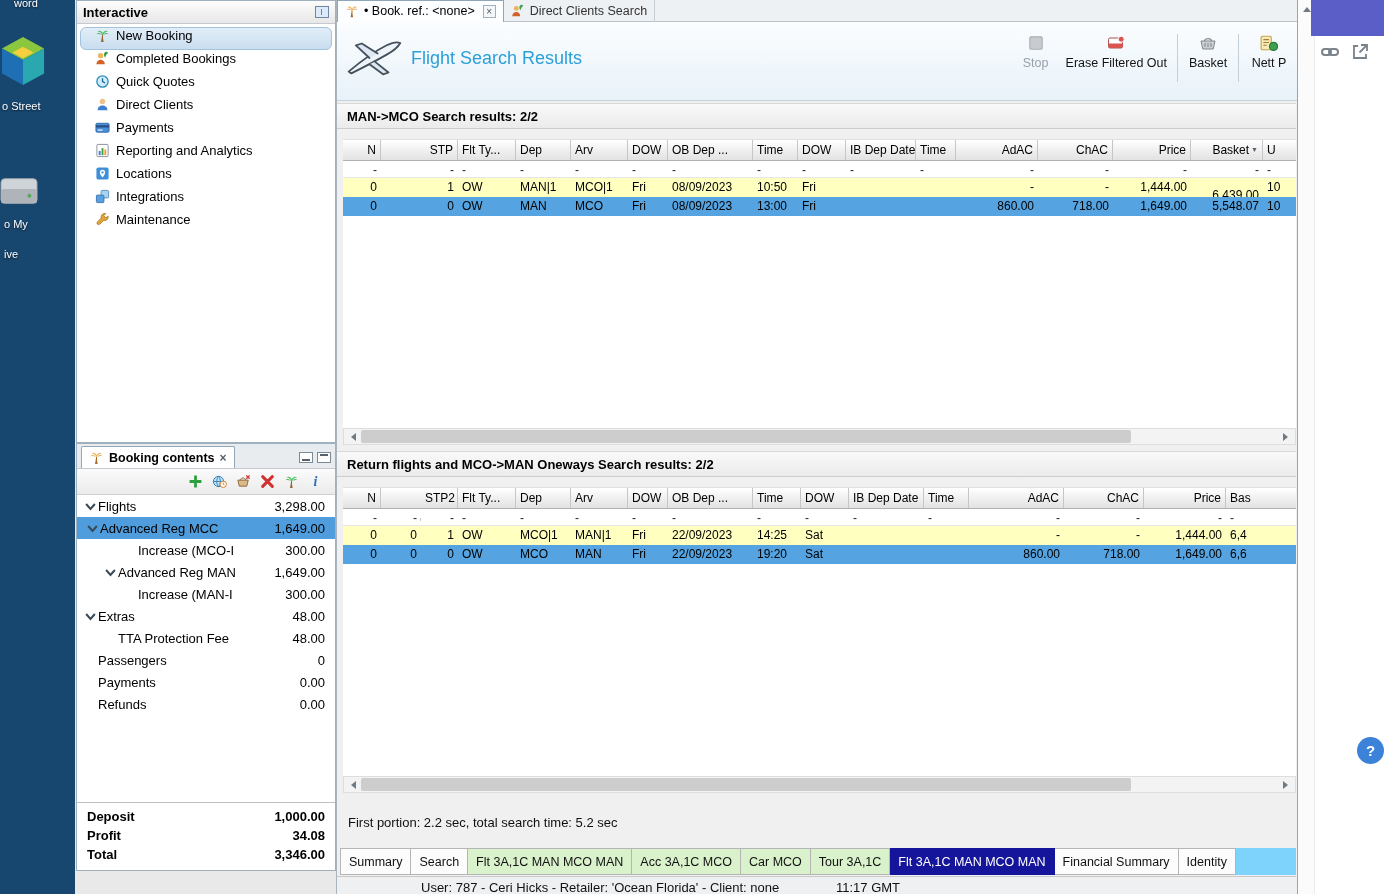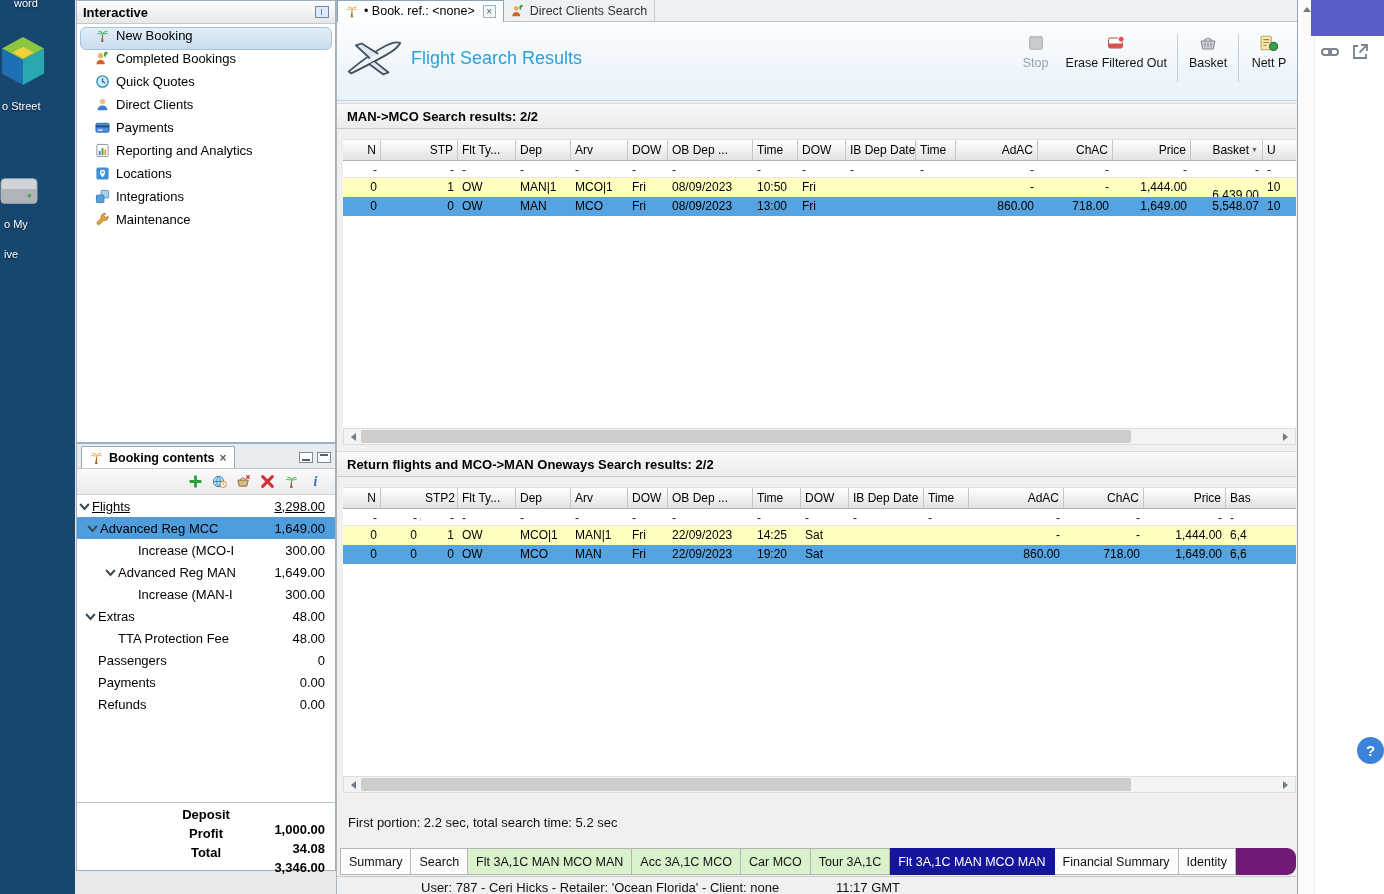--- a/index.html
+++ b/index.html
@@ -37,21 +37,21 @@
   .tbtn{display:inline-flex;cursor:default;}
   .bk-tree{background:#fff;}
   .bk-row{display:flex;align-items:center;height:22px;font-size:13px;padding-right:10px;white-space:nowrap;}
   .bk-row .chev{width:15px;display:inline-flex;flex:none;}
   .bk-row .chev.empty{width:15px;}
   .bk-row .lbl{overflow:hidden;text-overflow:clip;}
   .bk-row .val{margin-left:auto;padding-left:6px;}
   .bk-row.selected{background:#4f9ddc;}
   .bk-fill{flex:1;background:#fff;}
   .bk-summary{background:#fff;border-top:1px solid #c0c0c0;padding:4px 10px 6px 10px;}
-  .sum-row{display:flex;font-size:13px;font-weight:bold;height:19px;align-items:center;flex-direction:column;}
+  .sum-row{display:flex;font-size:13px;font-weight:bold;height:19px;align-items:center;}
   .sum-row .val{margin-left:auto;}
 
   
   .main-col{position:absolute;left:261px;top:0;right:0;height:100%;background:#f0f0f0;border-left:1px solid #aab4bc;}
   .doc-tabs{position:absolute;top:0;left:0;right:0;height:22px;background:#edf1f4;border-bottom:1px solid #b9c3cb;display:flex;align-items:center;}
   .doc-tab{display:flex;align-items:center;gap:5px;height:22px;padding:0 7px;font-size:12.5px;color:#333;border-right:1px solid #c6ced5;}
   .doc-tab.active{background:#fdfeff;border:1px solid #8fa6b8;border-bottom:none;color:#000;}
   .tab-close{display:inline-flex;align-items:center;justify-content:center;width:13px;height:13px;border:1px solid #9fb0bf;font-size:10px;color:#4a5863;background:#f4f8fb;margin-left:3px;}
 
   .results-header{position:absolute;top:22px;left:0;right:0;height:79px;background:linear-gradient(#fbfdff,#e8f2f9);border-bottom:1px solid #c6d3dc;}
@@ -85,21 +85,21 @@
   #hscroll1{top:428px;}
   #hscroll2{top:776px;}
   .hs-btn{width:17px;height:100%;display:flex;align-items:center;justify-content:center;flex:none;}
   .hs-btn.left::before{content:'';border:4px solid transparent;border-right:5px solid #6f7a84;margin-right:2px;}
   .hs-btn.right{margin-left:auto;}
   .hs-btn.right::before{content:'';border:4px solid transparent;border-left:5px solid #6f7a84;margin-left:2px;}
   .hs-thumb{height:13px;width:81%;background:#cdcdcd;border-radius:2px;}
 
   .status-line{position:absolute;left:11px;top:815px;font-size:13px;color:#101010;}
 
-  .bottom-tabs{position:absolute;left:3px;right:1px;top:848px;height:27px;display:flex;align-items:stretch;background:#701a75;border-radius:9px;}
+  .bottom-tabs{position:absolute;left:3px;right:1px;top:848px;height:27px;display:flex;align-items:stretch;background:#7dd3fc;}
   .btab{display:flex;align-items:center;padding:0 8px;font-size:12.5px;border:1px solid #b5b5b5;border-left:none;background:#fcfcfc;white-space:nowrap;color:#111;}
   .btab:first-child{border-left:1px solid #b5b5b5;}
   .btab.green{background:#d9f2cb;}
   .btab.selected{background:#15159b;color:#fff;border-color:#15159b;}
 
   .status-bar{position:absolute;left:0;right:1px;top:876px;height:18px;background:#eef0f2;border-top:1px solid #c9c9c9;font-size:13px;color:#111;}
   .sb-user{position:absolute;left:84px;top:3px;}
   .sb-time{position:absolute;left:499px;top:3px;}
 
   
@@ -305,21 +305,21 @@
           </span>
           <span class="tbtn">
             <span class="icon" style="width: 15px; height: 15px;">
               <svg viewBox="0 0 14 14">
                 <text x="7" y="11.5" text-anchor="middle" font-family="Liberation Serif,serif" font-size="13" font-weight="bold" font-style="italic" fill="#2a6ebb">i</text>
               </svg>
             </span>
           </span>
         </div>
       <div class="bk-tree" id="bk-tree">
-          <div class="bk-row" style=" text-decoration: underline;">
+          <div class="bk-row" style="padding-left: 6px;">
             <span class="chev">
               <svg viewBox="0 0 12 12">
                 <path d="M2.5 4 L6 8 L9.5 4" fill="none" stroke="#3a4a58" stroke-width="1.6"></path>
               </svg>
             </span>
             <span class="lbl">Flights</span>
             <span class="val">3,298.00</span>
           </div>
           <div class="bk-row selected" style="padding-left: 8px;">
             <span class="chev">

